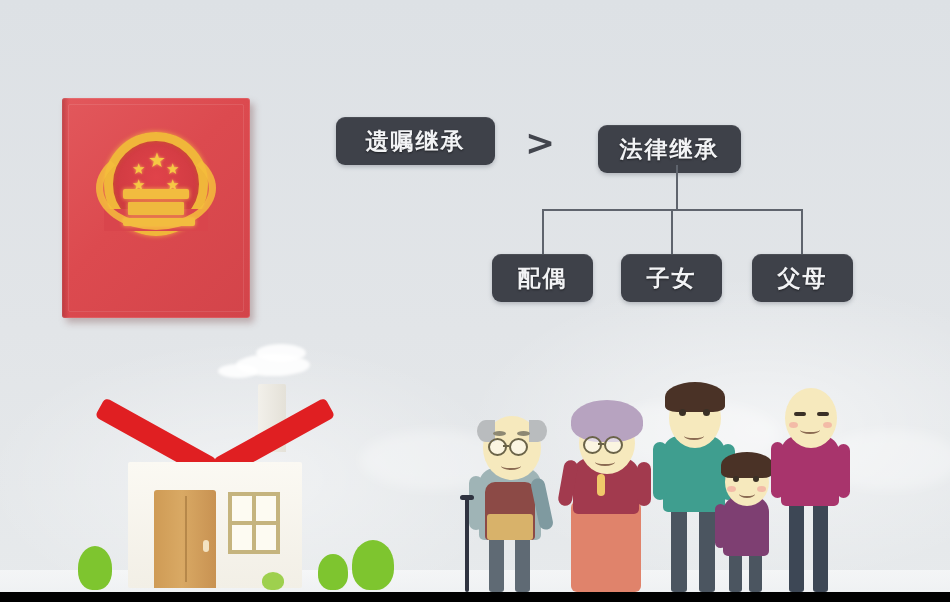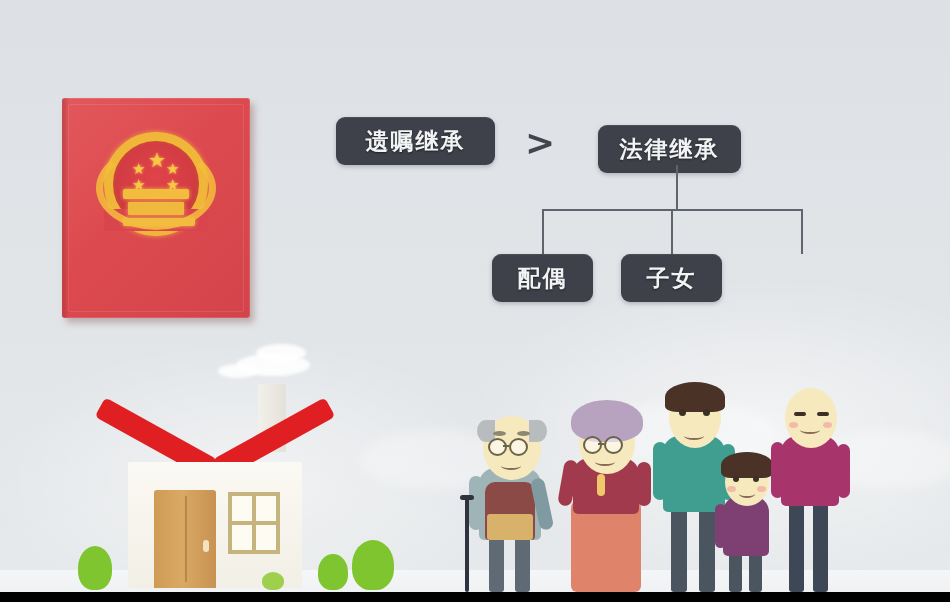--- a/index.html
+++ b/index.html
@@ -307,20 +307,23 @@
   <div class="conn" id="conn-bus"></div>
   <div class="conn" id="conn-spouse"></div>
   <div class="conn" id="conn-child"></div>
   <div class="conn" id="conn-parent"></div>
 
   <div class="node leaf" id="node-child">
     <span>子女</span>
   </div>
   <div class="node leaf" id="node-spouse">
     <span>配偶</span>
+  </div>
+  <div class="node leaf" id="node-parent">
+    <span>父母</span>
   </div>
 
   <div class="ground"></div>
 
   <div class="house">
     <div class="smoke" style="left:130px;top:4px;width:74px;height:22px;"></div>
     <div class="smoke" style="left:150px;top:-6px;width:50px;height:18px;"></div>
     <div class="smoke" style="left:112px;top:14px;width:40px;height:14px;"></div>
     <div class="chimney"></div>
     <div class="roof">

